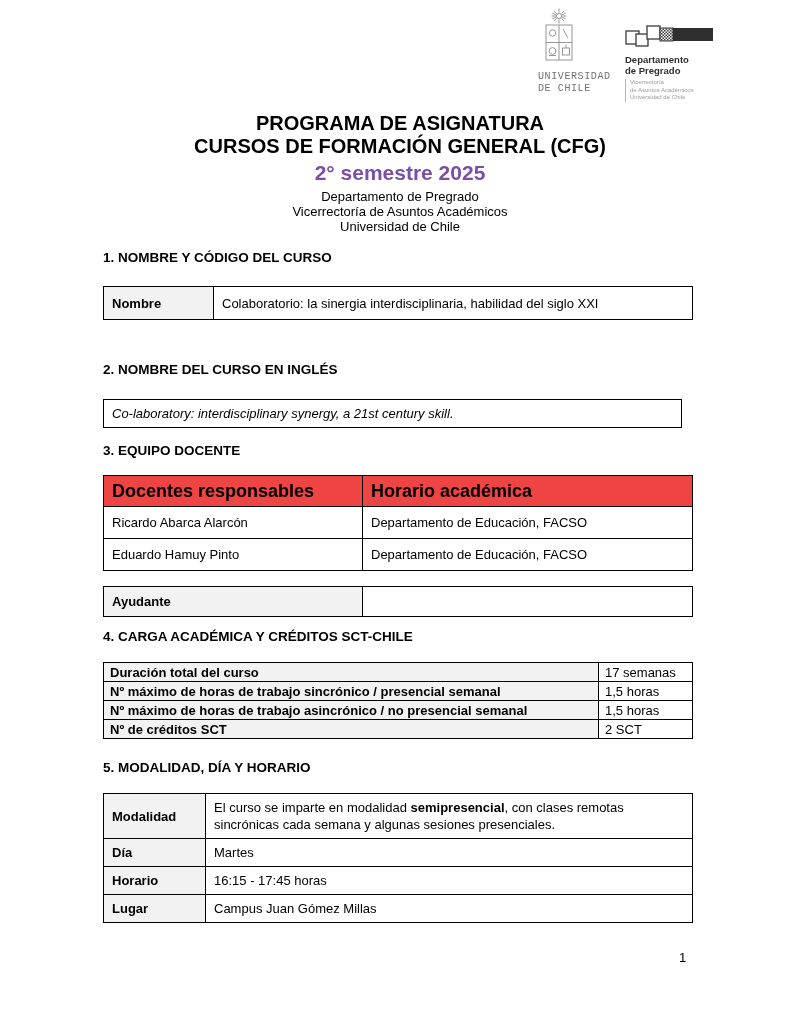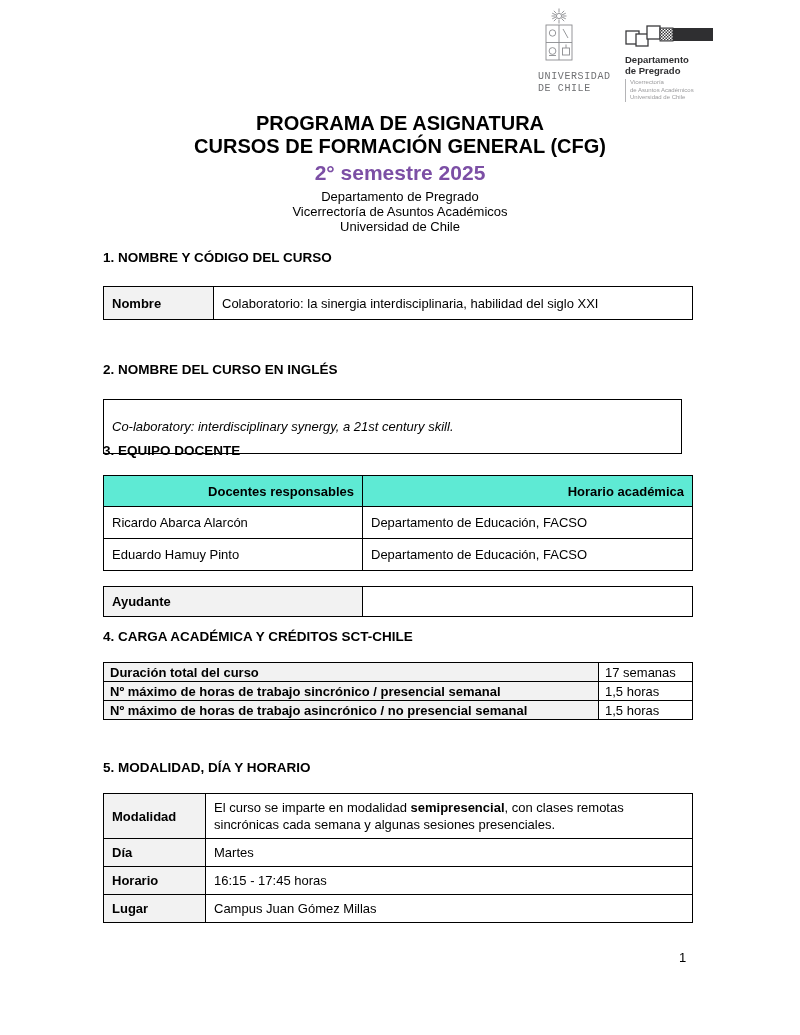--- a/index.html
+++ b/index.html
@@ -19,24 +19,24 @@
   .t-main{font-size:20px;font-weight:bold;line-height:23px;}
   .t-sem{font-size:21px;font-weight:bold;line-height:24px;margin-top:3px;}
   .t-sub{font-size:13px;line-height:15px;}
   .t-sub.first{margin-top:4px;}
 
   
   .h{position:absolute;left:103px;width:577px;font-size:13.5px;font-weight:bold;}
   .tbl{position:absolute;left:103px;border-collapse:collapse;width:590px;table-layout:fixed;font-size:13px;border:1.5px solid #000;}
   .tbl td,.tbl th{border:1px solid #000;padding:0 8px;vertical-align:middle;overflow:hidden;}
   .lbl{background:#f2f2f2;font-weight:bold;}
-  .hdr{background:#5eead4;font-weight:bold;text-align:right;font-size:13px;}
+  .hdr{background:#ef4444;font-weight:bold;text-align:left;font-size:18px;}
   #t1{top:286px;} #t1 td{height:32px;} #t1 .c1{width:93px;}
   .enbox{position:absolute;left:103px;top:399px;width:561px;height:23px;border:1px solid #000;
-         display:flex;align-items:center;padding:15px 8px;font-size:13px;font-style:italic;}
+         display:flex;align-items:center;padding:2px 8px;font-size:13px;font-style:italic;}
   #t3{top:475px;} #t3 .c1{width:242px;} #t3 th{height:30px;} #t3 td{height:31px;}
   #t3b{top:586px;} #t3b .c1{width:242px;} #t3b td{height:29px;}
   #t4{top:662px;} #t4 .c1{width:482px;} #t4 td{height:18px;padding:0 6px;}
   #t5{top:793px;} #t5 .c1{width:85px;}
   #t5 .r-moda td{height:40px;line-height:17px;padding-top:2px;padding-bottom:2px;}
   #t5 .r-std td{height:27px;}
   #h1{top:250px;} #h2{top:362px;} #h3{top:443px;} #h4{top:629px;} #h5{top:760px;}
 
   .pagenum{position:absolute;left:679px;top:950px;font-size:13px;}
 </style>
@@ -161,20 +161,24 @@
       <td>17 semanas</td>
     </tr>
     <tr>
       <td class="lbl c1">Nº máximo de horas de trabajo sincrónico / presencial semanal</td>
       <td>1,5 horas</td>
     </tr>
     <tr>
       <td class="lbl c1">Nº máximo de horas de trabajo asincrónico / no presencial semanal</td>
       <td>1,5 horas</td>
     </tr>
+    <tr>
+      <td class="lbl c1">Nº de créditos SCT</td>
+      <td>2 SCT</td>
+    </tr>
   </tbody>
     </table>
 
   <div class="h" id="h5">5. MODALIDAD, DÍA Y HORARIO</div>
   <table class="tbl" id="t5">
     <tbody>
         <tr class="r-moda">
       <td class="lbl c1">Modalidad</td>
       <td><span>El curso se imparte en modalidad </span><b>semipresencial</b><span>, con clases remotas sincrónicas cada semana y algunas sesiones presenciales.</span></td>
     </tr>

